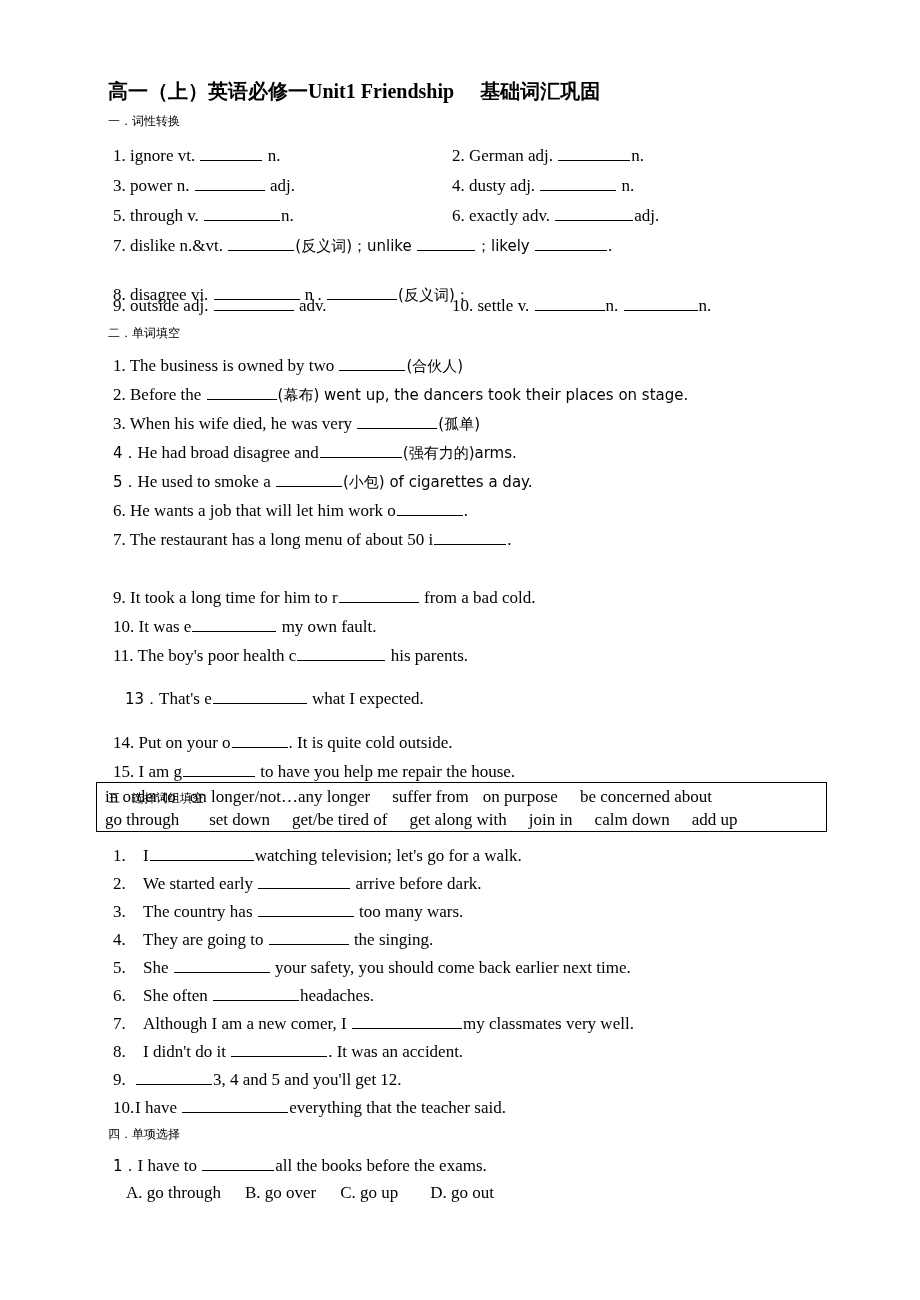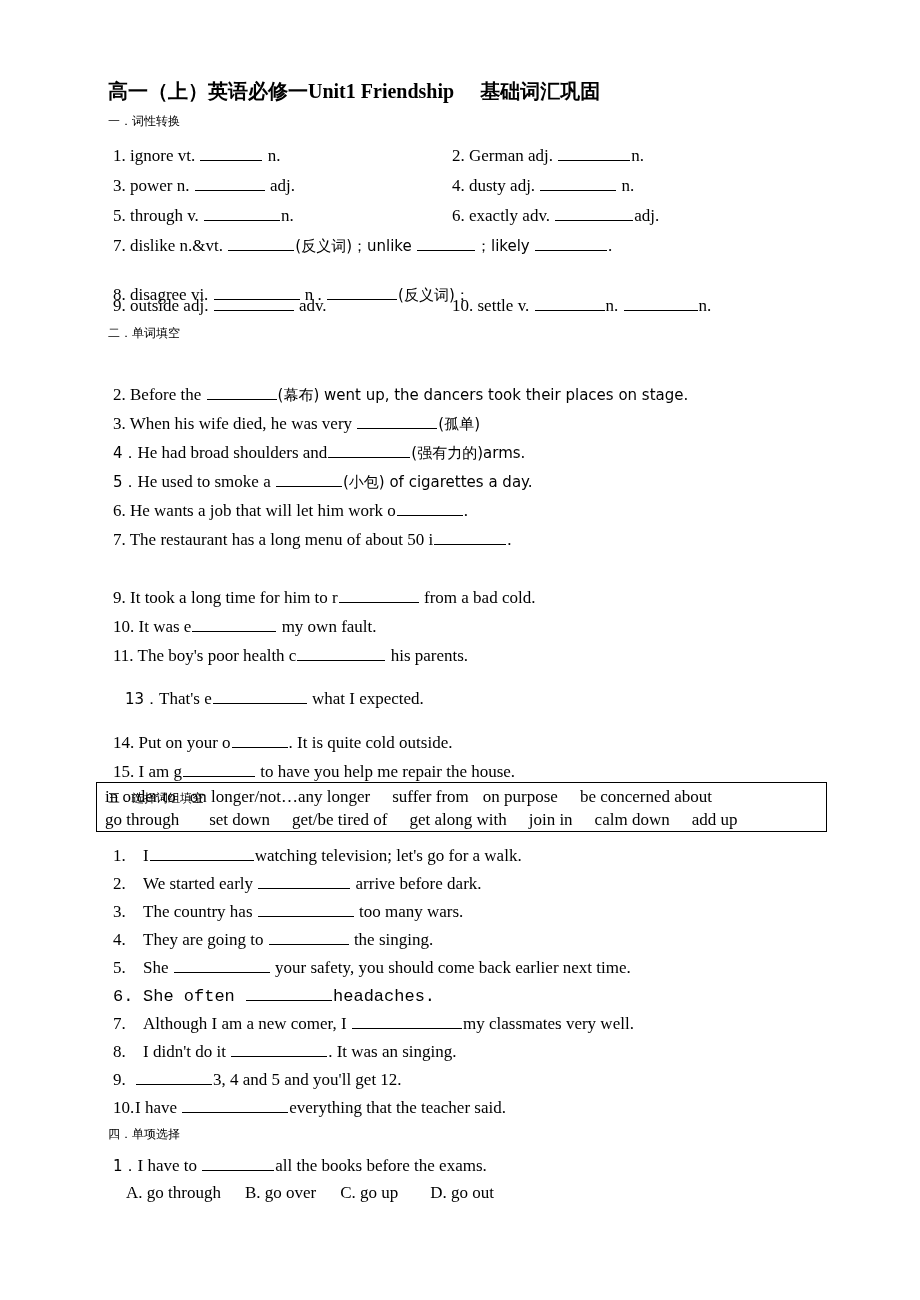--- a/index.html
+++ b/index.html
@@ -160,30 +160,34 @@
     <span>adv.</span>
   </div>
   <div class="row col2" style="top:296px;">
     <span>10. </span><span>settle v.</span>
     <span class="bl" style="width:70px;"></span><span>n.</span>
     <span class="bl" style="width:74px;"></span><span>n.</span>
   </div>
 
   <div class="sec-head" style="top:325px;">二．单词填空</div>
 
+  <div class="row" style="top:356px;">
+    <span>1. </span><span>The business is owned by two</span>
+    <span class="bl" style="width:66px;"></span><span class="cn">(合伙人)</span>
+  </div>
   <div class="row" style="top:385px;">
     <span>2. </span><span>Before the</span>
     <span class="bl" style="width:70px;"></span><span class="cn">(幕布) went up, the dancers took their places on stage.</span>
   </div>
   <div class="row" style="top:414px;">
     <span>3. </span><span>When his wife died, he was very</span>
     <span class="bl" style="width:80px;"></span><span class="cn">(孤单)</span>
   </div>
   <div class="row" style="top:443px;">
-    <span class="cn">4．</span><span>He had broad shoulders and</span><span class="bl" style="width:82px;"></span><span class="cn">(强有力的)arms.</span>
+    <span class="cn">4．</span><span>He had broad disagree and</span><span class="bl" style="width:82px;"></span><span class="cn">(强有力的)arms.</span>
   </div>
   <div class="row" style="top:472px;">
     <span class="cn">5．</span><span>He used to smoke a</span>
     <span class="bl" style="width:66px;"></span><span class="cn">(小包) of cigarettes a day.</span>
   </div>
   <div class="row" style="top:501px;">
     <span>6. </span><span>He wants a job that will let him work o</span><span class="bl" style="width:66px;"></span><span>.</span>
   </div>
   <div class="row" style="top:530px;">
     <span>7. </span><span>The restaurant has a long menu of about 50 i</span><span class="bl" style="width:72px;"></span><span>.</span>
@@ -239,31 +243,31 @@
   <div class="row" style="top:930px;">
     <span class="num">4.</span><span>They are going to</span>
     <span class="bl" style="width:80px;"></span>
     <span>the singing.</span>
   </div>
   <div class="row" style="top:958px;">
     <span class="num">5.</span><span>She</span>
     <span class="bl" style="width:96px;"></span>
     <span>your safety, you should come back earlier next time.</span>
   </div>
-  <div class="row" style="top:986px;font-family:Liberation Mono, monospace;">
+  <div class="row" style="top:986px;">
     <span class="num">6.</span><span>She often</span>
     <span class="bl" style="width:86px;"></span><span>headaches.</span>
   </div>
   <div class="row" style="top:1014px;">
     <span class="num">7.</span><span>Although I am a new comer, I</span>
     <span class="bl" style="width:110px;"></span><span>my classmates very well.</span>
   </div>
   <div class="row" style="top:1042px;">
     <span class="num">8.</span><span>I didn't do it</span>
-    <span class="bl" style="width:96px;"></span><span>. It was an singing.</span>
+    <span class="bl" style="width:96px;"></span><span>. It was an accident.</span>
   </div>
   <div class="row" style="top:1070px;">
     <span class="num-narrow">9.</span><span class="bl" style="width:76px;"></span><span>3, 4 and 5 and you'll get 12.</span>
   </div>
   <div class="row" style="top:1098px;">
     <span class="num-narrow">10.</span><span>I have</span>
     <span class="bl" style="width:106px;"></span><span>everything that the teacher said.</span>
   </div>
 
   <div class="sec-head" style="top:1126px;">四．单项选择</div>

